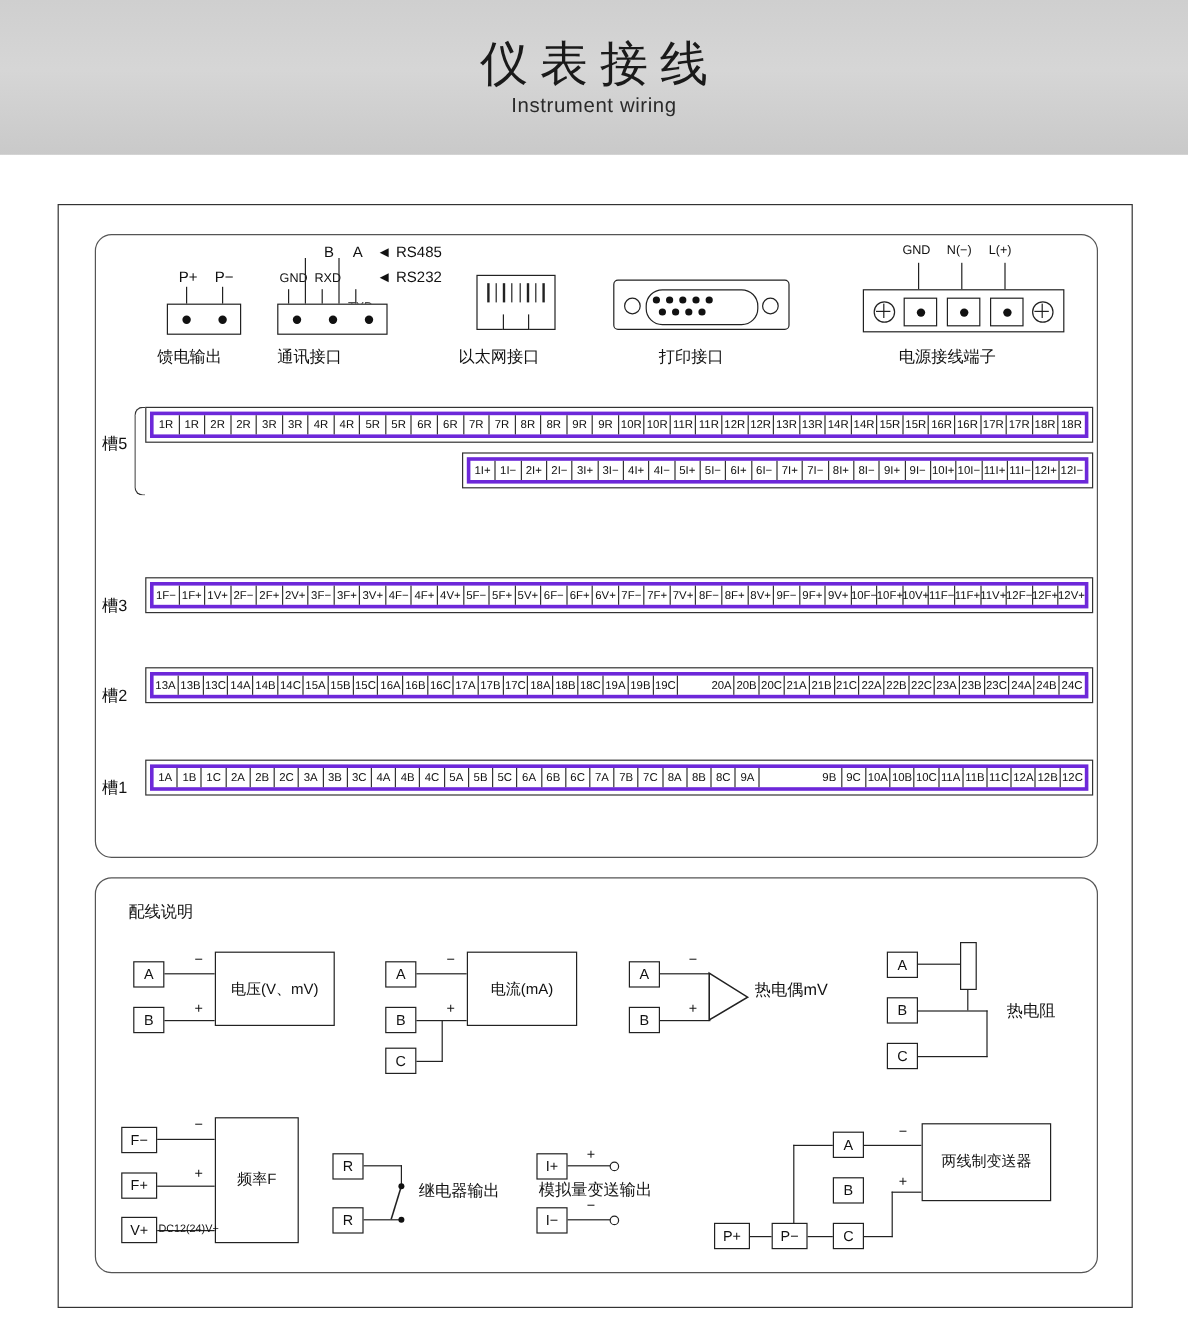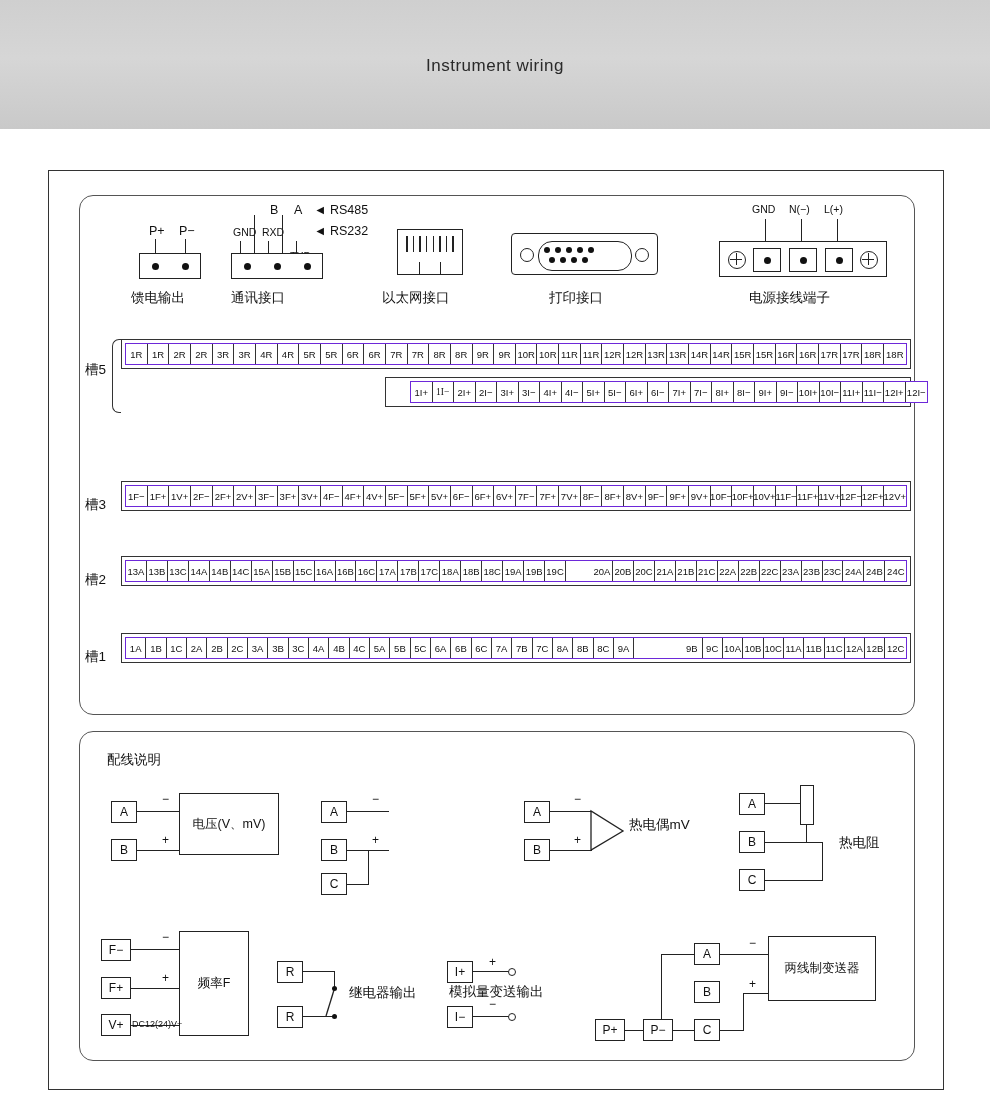--- a/index.html
+++ b/index.html
@@ -89,21 +89,21 @@
     position:absolute;width:16px;height:16px;border:1.3px solid #222;border-radius:50%;background:#fff;top:9px;
   }
   .pwr .screw:before,.pwr .screw:after{
     content:"";position:absolute;background:#222;
   }
   .pwr .screw:before{left:1px;top:6.5px;width:12px;height:1.3px;}
   .pwr .screw:after{left:6.5px;top:1px;width:1.3px;height:12px;}
 
   
   .strip{
-    position:absolute;border:1px solid #6d28d9;background:#fff;box-sizing:border-box;
+    position:absolute;border:3px solid #6d28d9;background:#fff;box-sizing:border-box;
     display:flex;
   }
   .strip .cellbox{
     border-right:1px solid #333;box-sizing:border-box;
     display:flex;align-items:center;justify-content:center;
     font-size:9.5px;color:#111;white-space:nowrap;
   }
   .strip .cellbox:last-child{border-right:none;}
   .strip-outer{
     position:absolute;border:1px solid #333;box-sizing:border-box;background:#fff;
@@ -128,20 +128,21 @@
   .hln{height:1.3px;}
   .vln{width:1.3px;}
   .sign{position:absolute;font-size:12px;color:#111;}
   .dot{position:absolute;width:5px;height:5px;border-radius:50%;background:#111;}
   .ocirc{position:absolute;width:6px;height:6px;border-radius:50%;border:1.2px solid #222;background:#fff;}
 </style>
 </head>
 <body>
 
 <div class="header">
+  <div class="cn">仪表接线</div>
   <div class="en">Instrument wiring</div>
 </div>
 
 <div class="frame">
 
   <div class="inner-box box-top"></div>
 
   <div class="lbl" style="left:100px;top:53px;">P+</div>
   <div class="lbl" style="left:130px;top:53px;">P−</div>
   <div class="ln vln" style="left:106px;top:68px;height:16px;"></div>
@@ -268,23 +269,23 @@
       <div class="cellbox" style="width: 2.77778%;">15R</div>
       <div class="cellbox" style="width: 2.77778%;">16R</div>
       <div class="cellbox" style="width: 2.77778%;">16R</div>
       <div class="cellbox" style="width: 2.77778%;">17R</div>
       <div class="cellbox" style="width: 2.77778%;">17R</div>
       <div class="cellbox" style="width: 2.77778%;">18R</div>
       <div class="cellbox" style="width: 2.77778%;">18R</div>
     </div>
 
   <div class="strip-outer" style="left:336px;top:206px;width:526px;height:30px;"></div>
-  <div class="strip" id="slot5row2" style="left:340px;top:210px;width:518px;height:22px;margin-left:21px;">
+  <div class="strip" id="slot5row2" style="left:340px;top:210px;width:518px;height:22px;">
       <div class="cellbox" style="width: 4.16667%;">1I+</div>
-      <div class="cellbox" style="width: 4.16667%; font-family: Liberation Serif, serif;">1I−</div>
+      <div class="cellbox" style="width: 4.16667%;">1I−</div>
       <div class="cellbox" style="width: 4.16667%;">2I+</div>
       <div class="cellbox" style="width: 4.16667%;">2I−</div>
       <div class="cellbox" style="width: 4.16667%;">3I+</div>
       <div class="cellbox" style="width: 4.16667%;">3I−</div>
       <div class="cellbox" style="width: 4.16667%;">4I+</div>
       <div class="cellbox" style="width: 4.16667%;">4I−</div>
       <div class="cellbox" style="width: 4.16667%;">5I+</div>
       <div class="cellbox" style="width: 4.16667%;">5I−</div>
       <div class="cellbox" style="width: 4.16667%;">6I+</div>
       <div class="cellbox" style="width: 4.16667%;">6I−</div>
@@ -438,20 +439,21 @@
 
   <div class="sbox" style="left:272px;top:630px;width:26px;height:22px;">A</div>
   <div class="sbox" style="left:272px;top:668px;width:26px;height:22px;">B</div>
   <div class="sbox" style="left:272px;top:702px;width:26px;height:22px;">C</div>
   <div class="ln hln" style="left:298px;top:640px;width:42px;"></div>
   <div class="ln hln" style="left:298px;top:713px;width:22px;"></div>
   <div class="ln vln" style="left:319px;top:679px;height:35px;"></div>
   <div class="ln hln" style="left:298px;top:679px;width:42px;"></div>
   <div class="sign" style="left:323px;top:621px;">−</div>
   <div class="sign" style="left:323px;top:662px;">+</div>
+  <div class="bigbox" style="left:340px;top:622px;width:92px;height:62px;">电流(mA)</div>
 
   <div class="sbox" style="left:475px;top:630px;width:26px;height:22px;">A</div>
   <div class="sbox" style="left:475px;top:668px;width:26px;height:22px;">B</div>
   <div class="ln hln" style="left:501px;top:640px;width:42px;"></div>
   <div class="ln hln" style="left:501px;top:679px;width:42px;"></div>
   <div class="sign" style="left:525px;top:621px;">−</div>
   <div class="sign" style="left:525px;top:662px;">+</div>
   <svg style="position:absolute;left:540px;top:624px;" width="40" height="60">
     <polygon points="2,16 2,55 34,36" fill="#ffffff" stroke="#222" stroke-width="1.3"></polygon>
   </svg>

